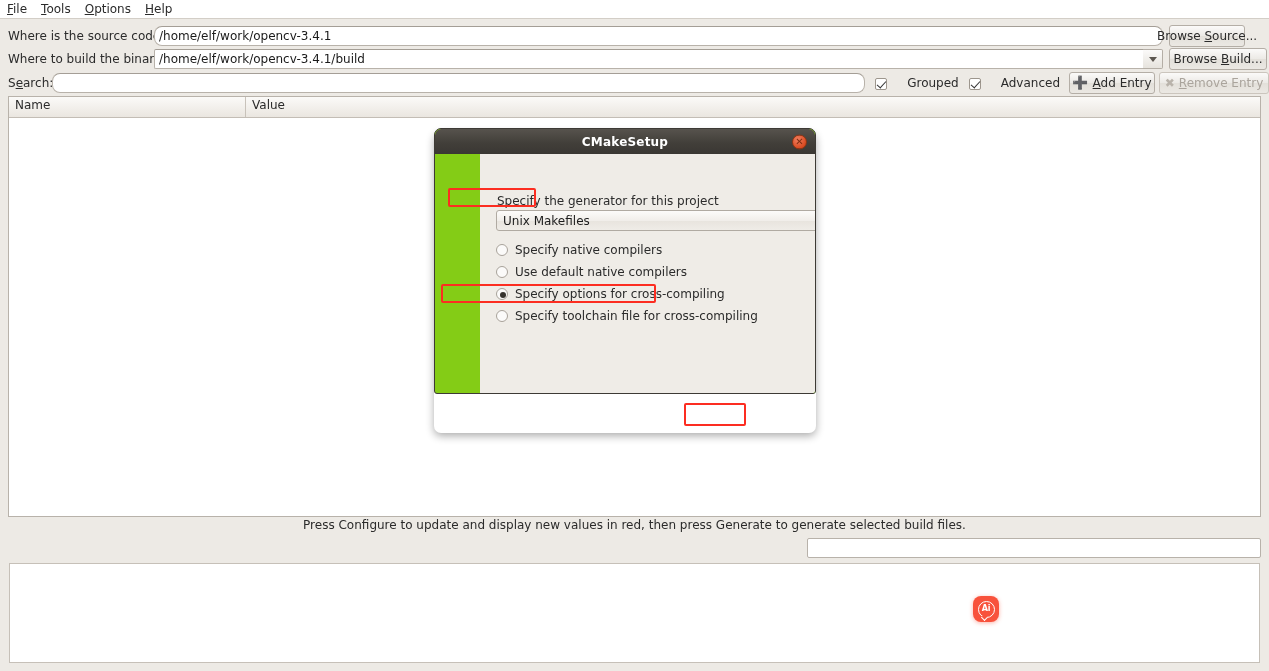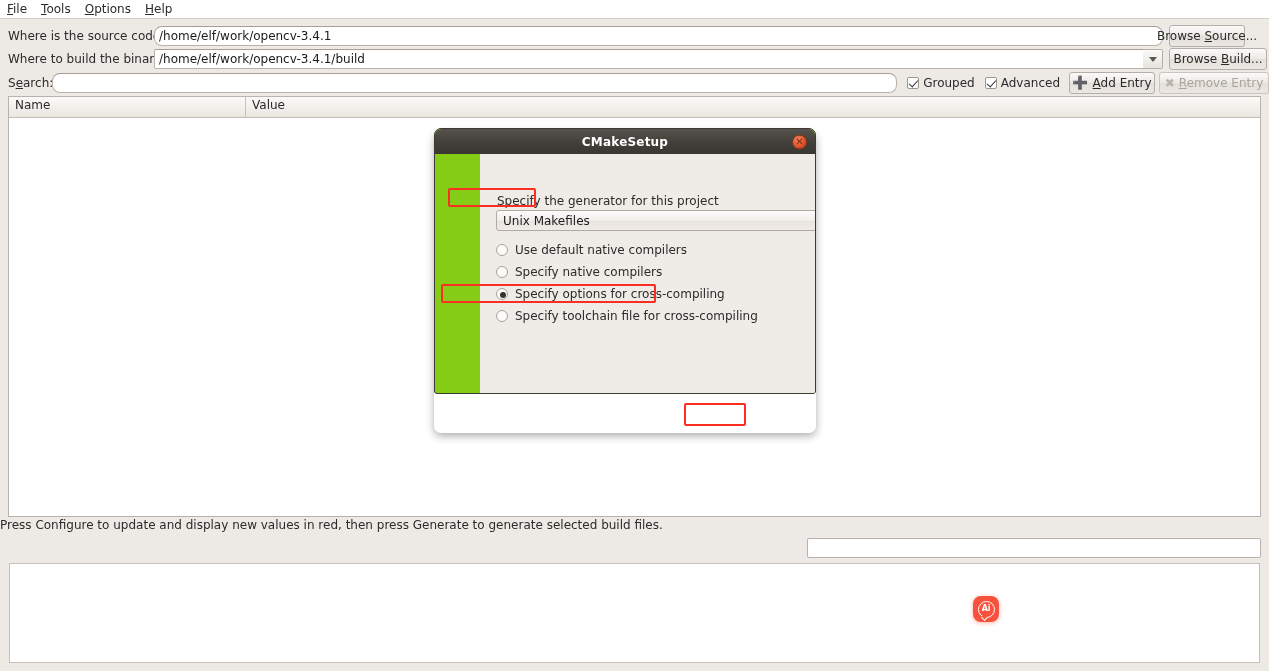--- a/index.html
+++ b/index.html
@@ -102,21 +102,21 @@
     justify-content: center;
     cursor: default;
   }
   .caret {
     width: 0; height: 0;
     border-left: 4px solid transparent;
     border-right: 4px solid transparent;
     border-top: 5px solid #5c5750;
   }
 
-  .checkline { display: flex; align-items: center; gap: 4px; font-size: 12px; }
+  .checkline { display: flex; align-items: flex-end; gap: 20px; font-size: 12px; }
   .cb {
     width: 12px; height: 12px;
     background: #ffffff;
     border: 1px solid #9d968d;
     border-radius: 2px;
     position: relative;
     display: inline-block;
   }
   .cb.checked::after {
     content: "";
@@ -155,21 +155,21 @@
     border-right: 1px solid #c8c2ba;
   }
   .th.name { width: 237px; }
   .th.value { flex: 1; border-right: none; }
 
   
   .hint {
     position: absolute;
     left: 0; top: 518px;
     width: 1269px;
-    text-align: left;
+    text-align: center;
     font-size: 12px;
     color: #2b2b2b;
   }
 
   .progressbar {
     position: absolute;
     top: 538px;
     left: 807px;
     width: 454px;
     height: 20px;
@@ -486,25 +486,25 @@
       <div class="dlg-label">Specify the generator for this project</div>
 
       <div class="combo">
         <span class="combo-text">Unix Makefiles</span>
         <div class="combo-arrow"></div>
       </div>
 
       <div class="radio-group">
         <div class="radio-row">
           <span class="radio"></span>
-          <span class="radio-label">Use default native compilers</span>
+          <span class="radio-label">Specify native compilers</span>
         </div>
         <div class="radio-row">
           <span class="radio"></span>
-          <span class="radio-label">Specify native compilers</span>
+          <span class="radio-label">Use default native compilers</span>
         </div>
         <div class="radio-row">
           <span class="radio on"></span>
           <span class="radio-label">Specify options for cross-compiling</span>
         </div>
         <div class="radio-row">
           <span class="radio"></span>
           <span class="radio-label">Specify toolchain file for cross-compiling</span>
         </div>
       </div>

